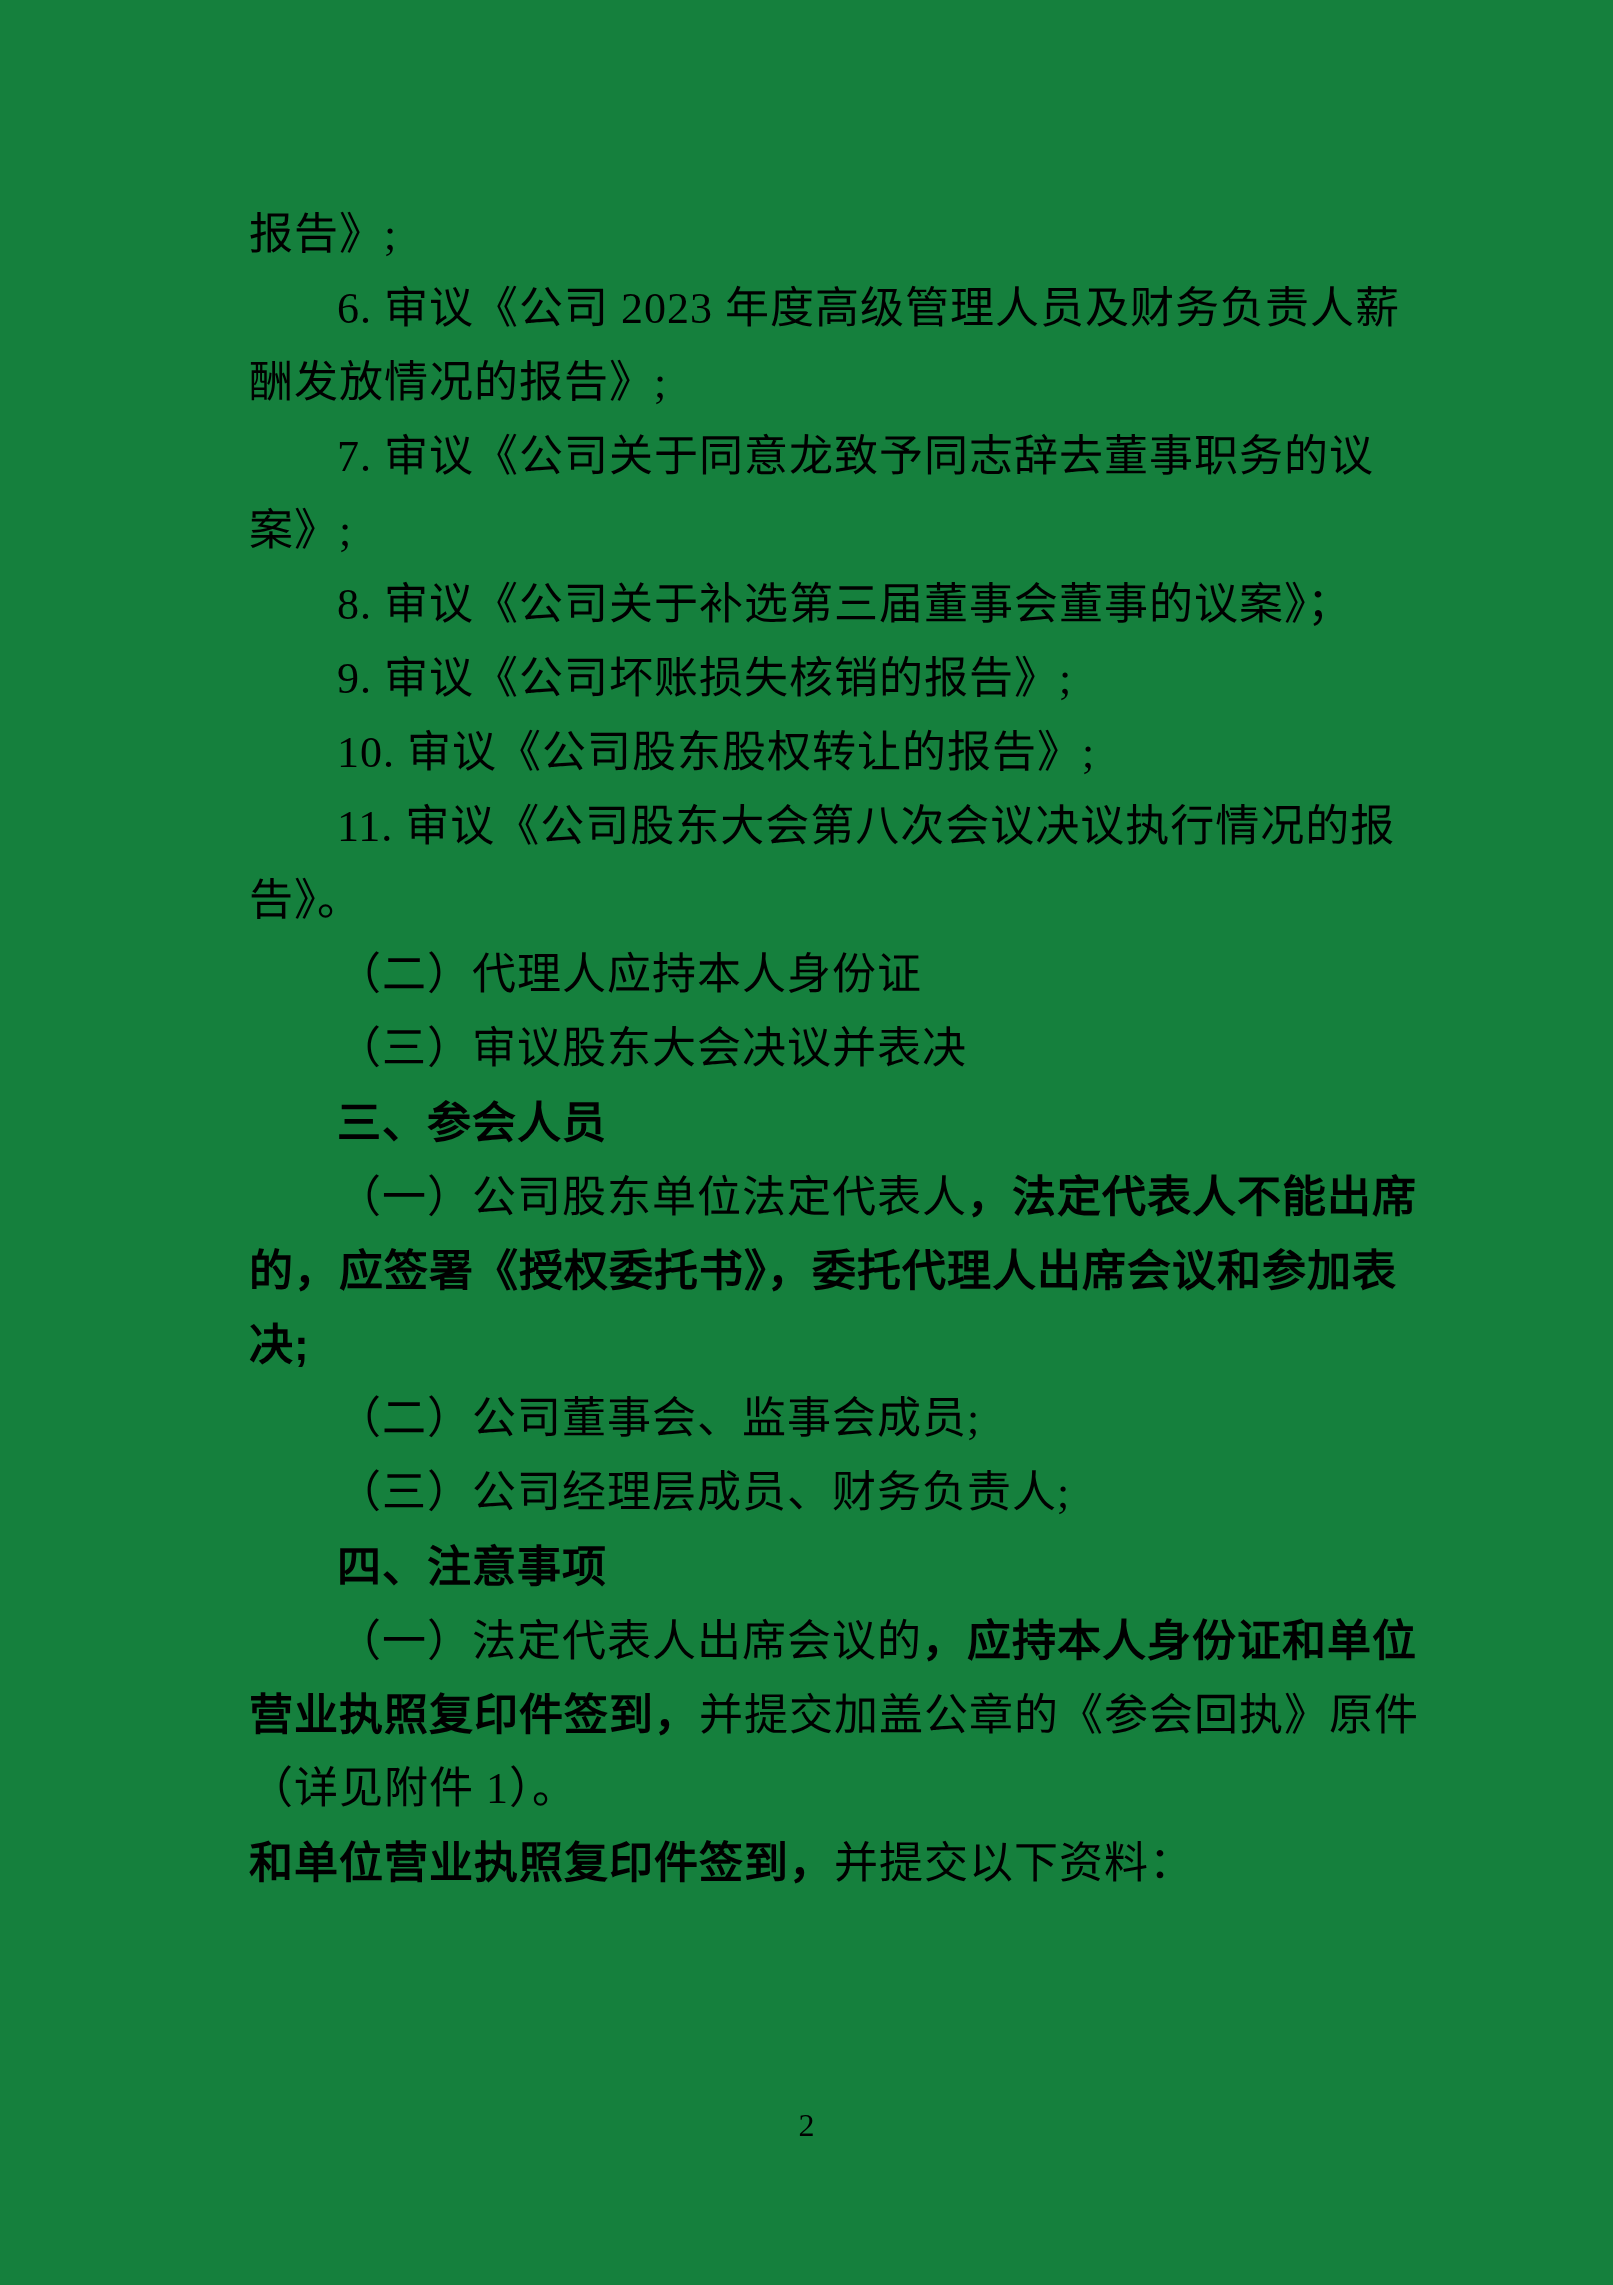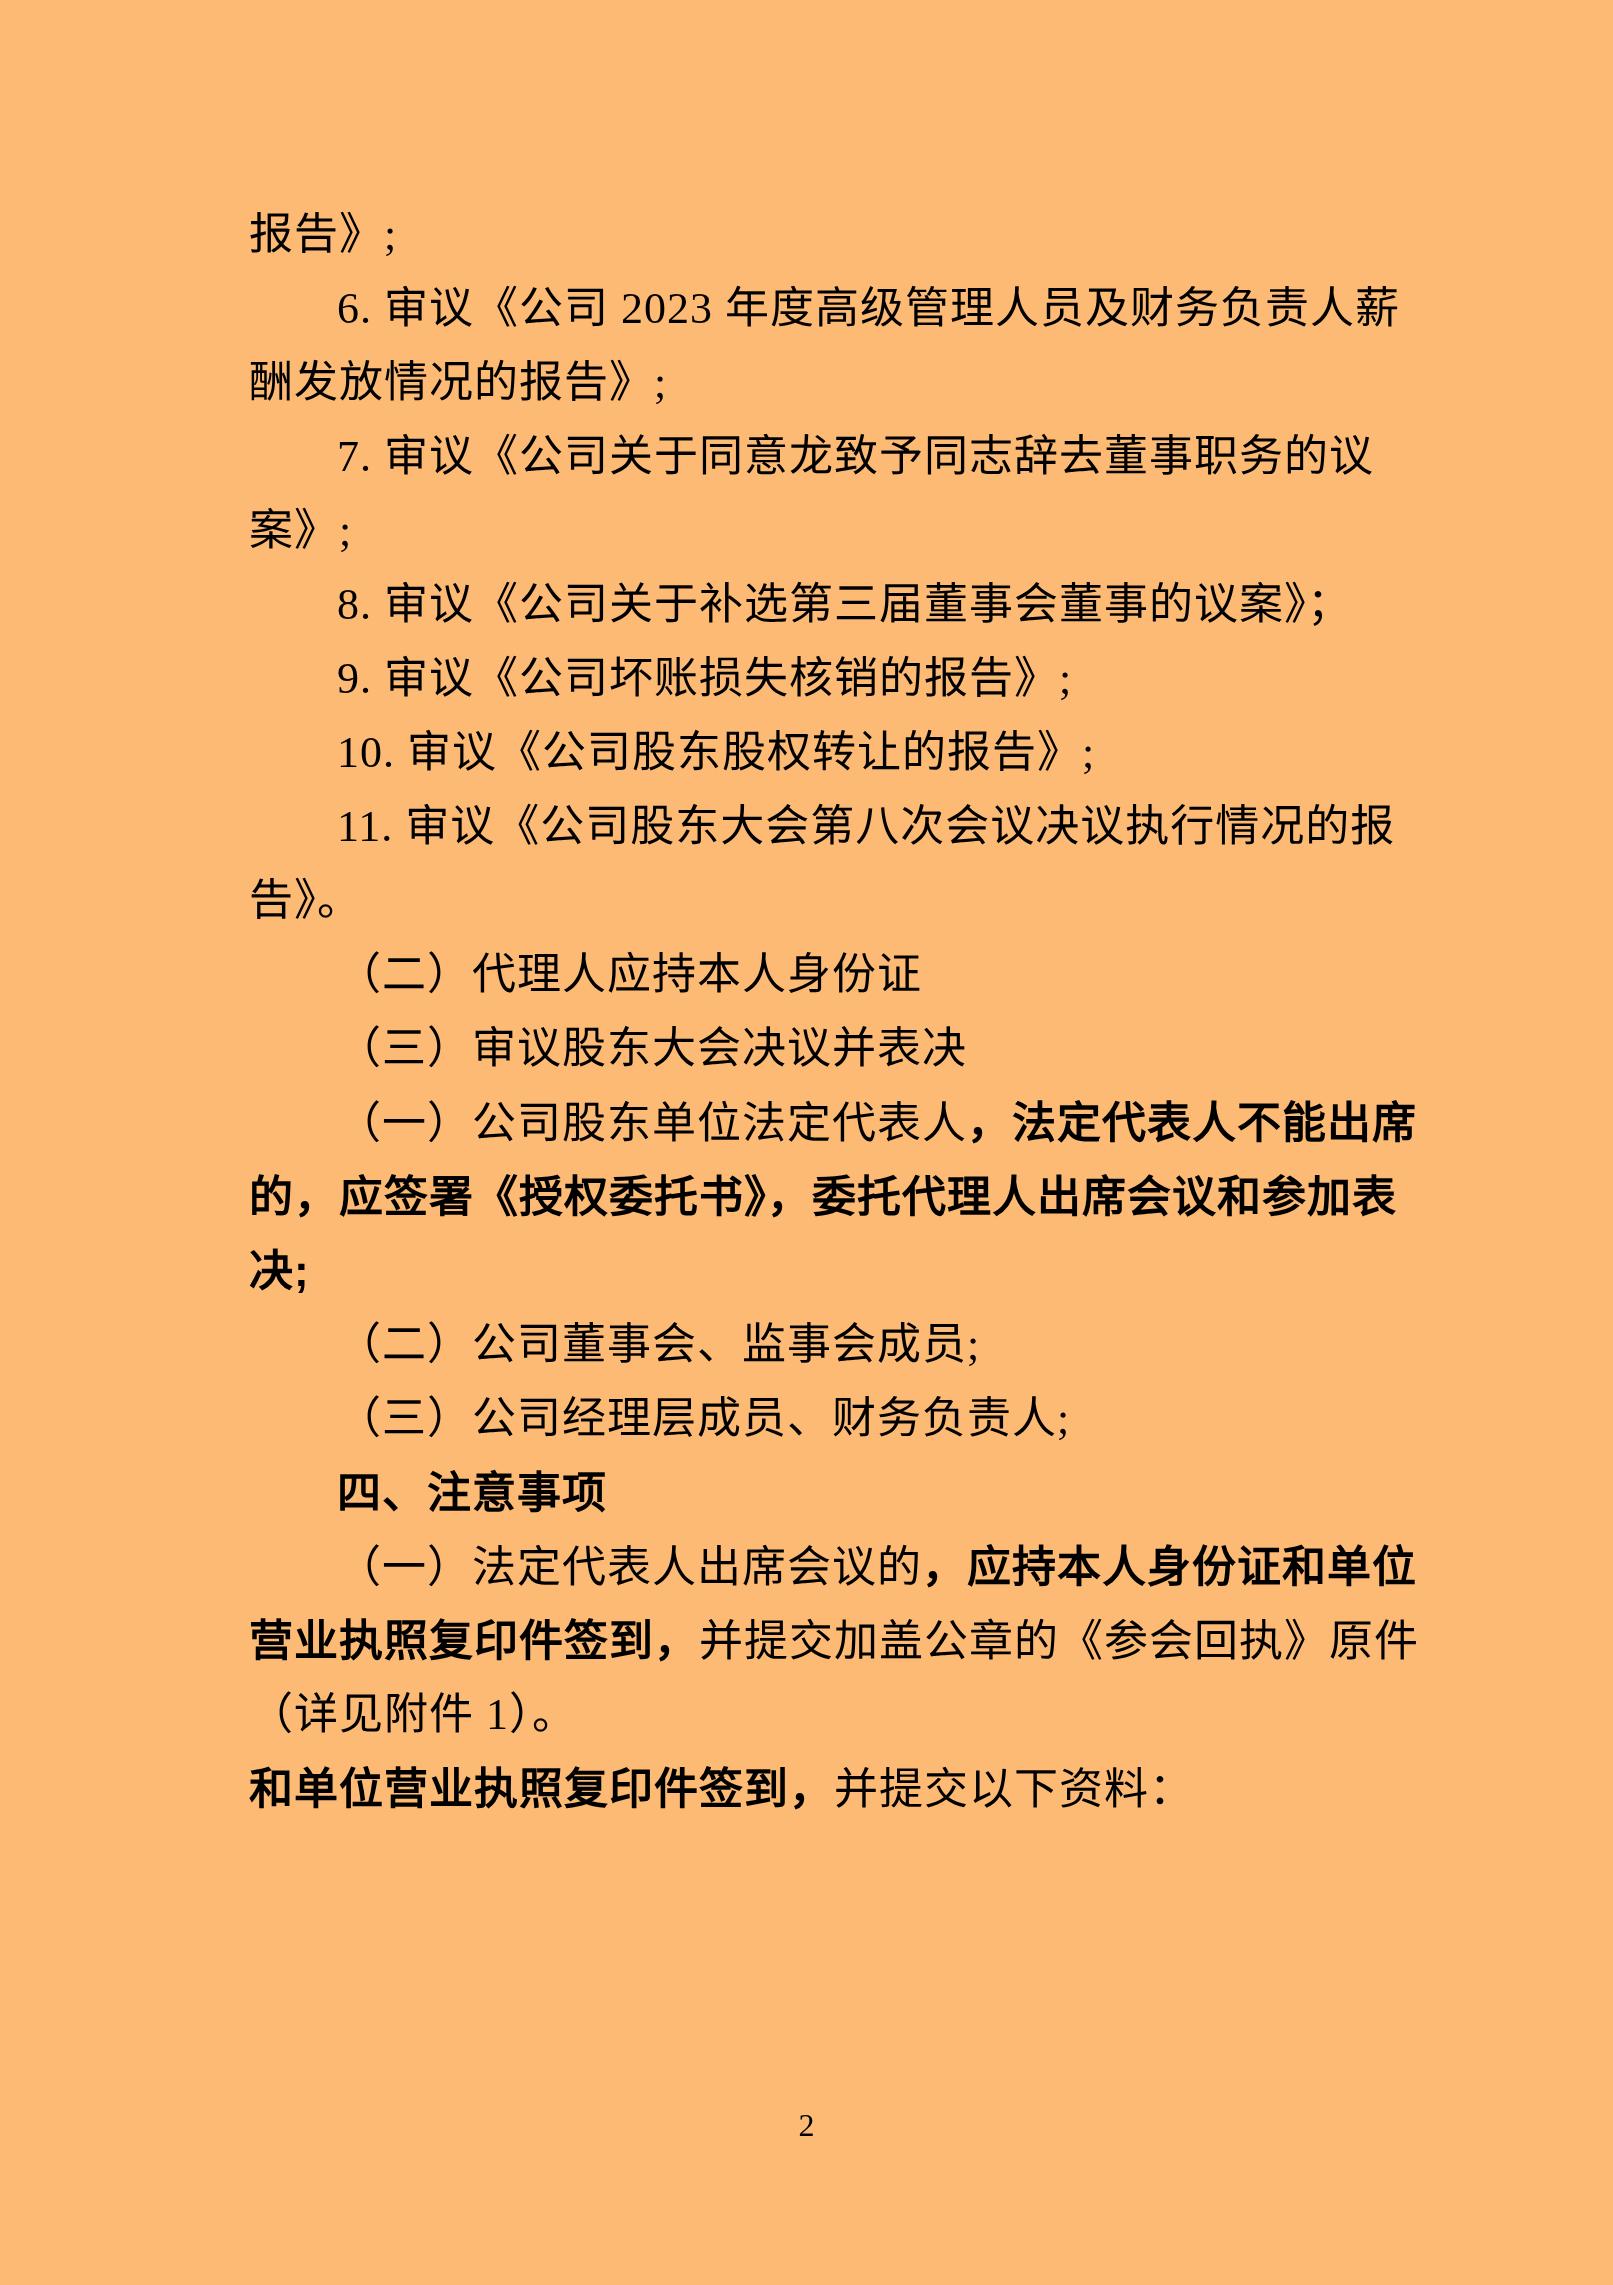--- a/index.html
+++ b/index.html
@@ -2,21 +2,21 @@
 <html lang="zh-CN"><head>
 <meta charset="utf-8">
 <style>
   * { margin: 0; padding: 0; box-sizing: border-box; }
   html, body { background: #ffffff; }
   .page {
     position: relative;
     width: 1613px;
     height: 2286px;
     margin: 0 auto;
-    background: #fdba74;
+    background: #15803d;
     color: #000000;
     overflow: hidden;
   }
   .content {
     position: absolute;
     left: 249px;
     top: 198px;
     width: 1117px;
   }
   .line {
@@ -54,20 +54,21 @@
       <div class="line"><span class="seg">酬发放情况的报告》;</span></div>
       <div class="line indent"><span class="seg">7. 审议《公司关于同意龙致予同志辞去董事职务的议</span></div>
       <div class="line"><span class="seg">案》;</span></div>
       <div class="line indent"><span class="seg">8. 审议《公司关于补选第三届董事会董事的议案》；</span></div>
       <div class="line indent"><span class="seg">9. 审议《公司坏账损失核销的报告》;</span></div>
       <div class="line indent"><span class="seg">10. 审议《公司股东股权转让的报告》;</span></div>
       <div class="line indent"><span class="seg">11. 审议《公司股东大会第八次会议决议执行情况的报</span></div>
       <div class="line"><span class="seg">告》。</span></div>
       <div class="line indent"><span class="seg">（二）代理人应持本人身份证</span></div>
       <div class="line indent"><span class="seg">（三）审议股东大会决议并表决</span></div>
+      <div class="line indent"><span class="seg b">三、参会人员</span></div>
       <div class="line indent"><span class="seg">（一）公司股东单位法定代表人</span><span class="seg b">，法定代表人不能出席</span></div>
       <div class="line"><span class="seg b">的，应签署《授权委托书》，委托代理人出席会议和参加表</span></div>
       <div class="line"><span class="seg b">决;</span></div>
       <div class="line indent"><span class="seg">（二）公司董事会、监事会成员;</span></div>
       <div class="line indent"><span class="seg">（三）公司经理层成员、财务负责人;</span></div>
       <div class="line indent"><span class="seg b">四、注意事项</span></div>
       <div class="line indent"><span class="seg">（一）法定代表人出席会议的</span><span class="seg b">，应持本人身份证和单位</span></div>
       <div class="line"><span class="seg b">营业执照复印件签到，</span><span class="seg">并提交加盖公章的《参会回执》原件</span></div>
       <div class="line"><span class="seg">（详见附件 1）。</span></div>
       <div class="line"><span class="seg b">和单位营业执照复印件签到，</span><span class="seg">并提交以下资料：</span></div>

